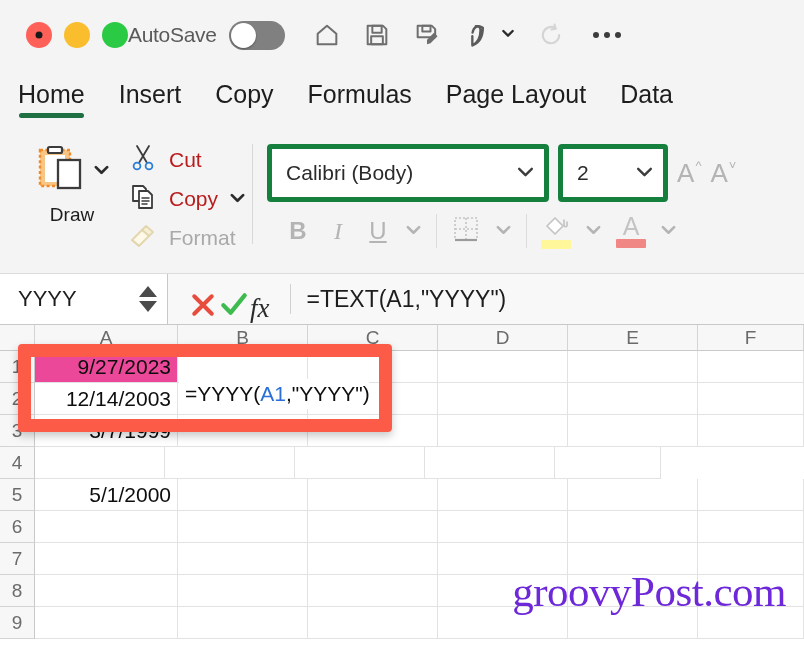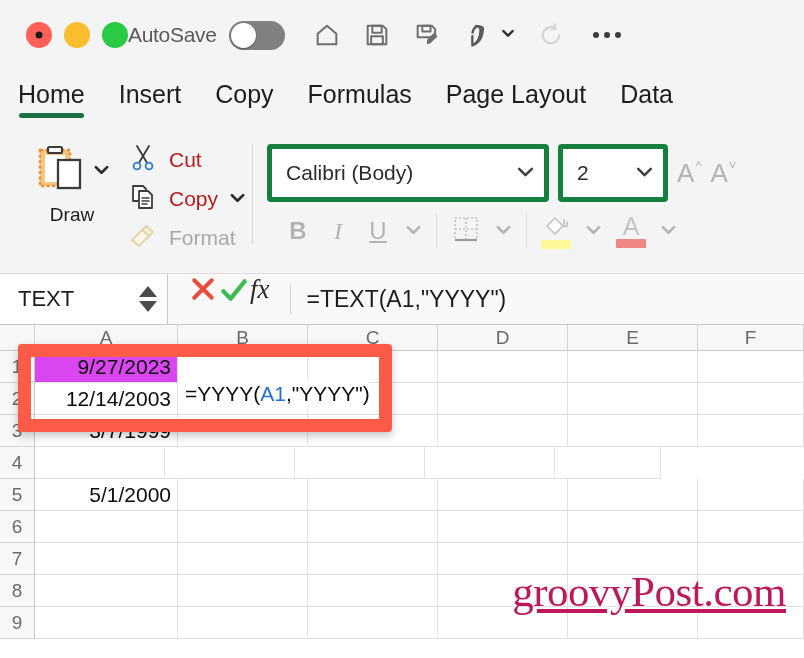--- a/index.html
+++ b/index.html
@@ -117,21 +117,21 @@
   .namebox {
     width: 168px; background: #ffffff; border-right: 1px solid #c8c8c8;
     display: flex; align-items: center; padding: 0 10px 0 18px;
   }
   .namebox .nb-text { flex: 1; font-size: 22px; color: #1d1d1d; }
   .spin { display: flex; flex-direction: column; gap: 4px; }
   .spin i { display: block; width: 0; height: 0; border-left: 9px solid transparent; border-right: 9px solid transparent; }
   .spin i.up { border-bottom: 11px solid #4b4b4b; }
   .spin i.dn { border-top: 11px solid #4b4b4b; }
 
-  .fbar-btns { display: flex; align-items: flex-start; padding: 0 20px; }
+  .fbar-btns { display: flex; align-items: flex-end; padding: 0 20px; }
   .fx { font-family: "Liberation Serif", serif; font-style: italic; font-size: 27px; color: #2b2b2b; }
   .fbar-sep { width: 1px; height: 30px; background: #d0d0d0; align-self: center; }
   .formula-text {
     flex: 1; display: flex; align-items: center; padding-left: 16px;
     font-size: 23px; color: #1d1d1d;
   }
 
   
   .sheet { position: absolute; left: 0; top: 325px; width: 804px; height: 333px; background: #ffffff; overflow: hidden; }
   .colhdr-row { display: flex; height: 26px; }
@@ -148,21 +148,21 @@
     border-right: 1px solid #c9c9c9; border-bottom: 1px solid #d4d4d4;
     display: flex; align-items: center; justify-content: center;
     font-size: 19px; color: #6b6b6b;
   }
   .cell {
     height: 32px; border-right: 1px solid #e2e2e2; border-bottom: 1px solid #e2e2e2;
     display: flex; align-items: center; justify-content: flex-end;
     padding-right: 6px; font-size: 21px; color: #0d0d0d; background: #ffffff;
     position: relative;
   }
-  .cell.sel { background: #d946ef; }
+  .cell.sel { background: #ec4899; }
 
   
   .selA {
     position: absolute; pointer-events: none;
   }
 
   .editcell {
     position: absolute; background: #ffffff;
     display: flex; align-items: center; padding-left: 6px;
     font-size: 21px; color: #0d0d0d; white-space: nowrap;
@@ -173,22 +173,22 @@
   
   .annot {
     position: absolute; border: 13px solid #fc5b48;
     border-radius: 4px; pointer-events: none;
     box-shadow: 0 4px 9px rgba(0,0,0,.22);
   }
 
   .watermark {
     position: absolute; right: 18px; bottom: 42px;
     font-family: "Liberation Serif", serif;
-    font-size: 43px; color: #be185d; letter-spacing: -0.5px;
-    pointer-events: none; white-space: nowrap; text-decoration: underline;
+    font-size: 43px; color: #6d28d9; letter-spacing: -0.5px;
+    pointer-events: none; white-space: nowrap;
   }
 </style>
 </head>
 <body>
 
 <div id="app">
 
   <div class="titlebar">
     <div class="traffic">
       <span class="tl red"></span>
@@ -395,21 +395,21 @@
           <svg width="17" height="17" viewBox="0 0 12 12" fill="none" stroke="#b4b4b4" stroke-width="1.8" stroke-linecap="round" stroke-linejoin="round">
               <path d="M2 4.3 L6 8.3 L10 4.3"></path>
             </svg>
         </span>
       </div>
     </div>
   </div>
 
   <div class="fbar">
     <div class="namebox">
-      <span class="nb-text">TEXT</span>
+      <span class="nb-text">YYYY</span>
       <span class="spin">
           <i class="up"></i>
           <i class="dn"></i>
         </span>
     </div>
     <div class="fbar-btns">
       <span>
         <svg width="30" height="30" viewBox="0 0 24 24" fill="none" stroke="#e74c3c" stroke-width="3.2" stroke-linecap="round">
             <path d="M5 5 L19 19 M19 5 L5 19"></path>
           </svg>

